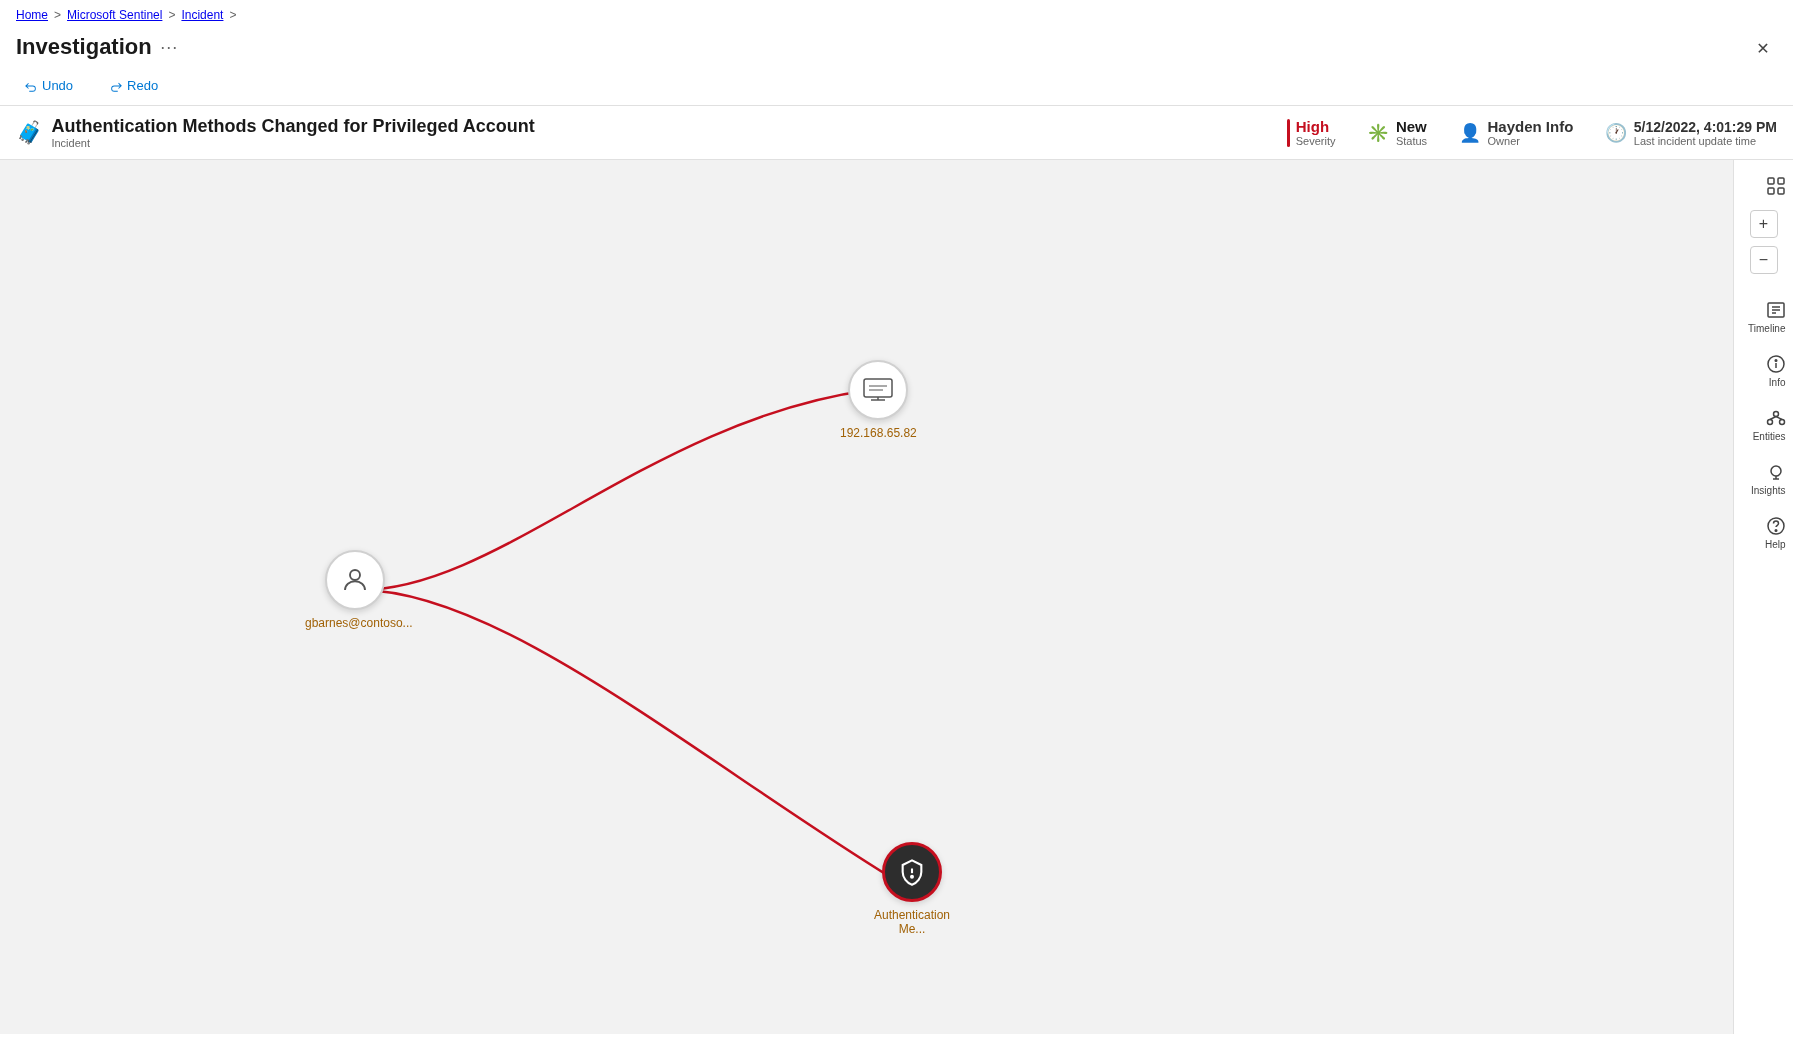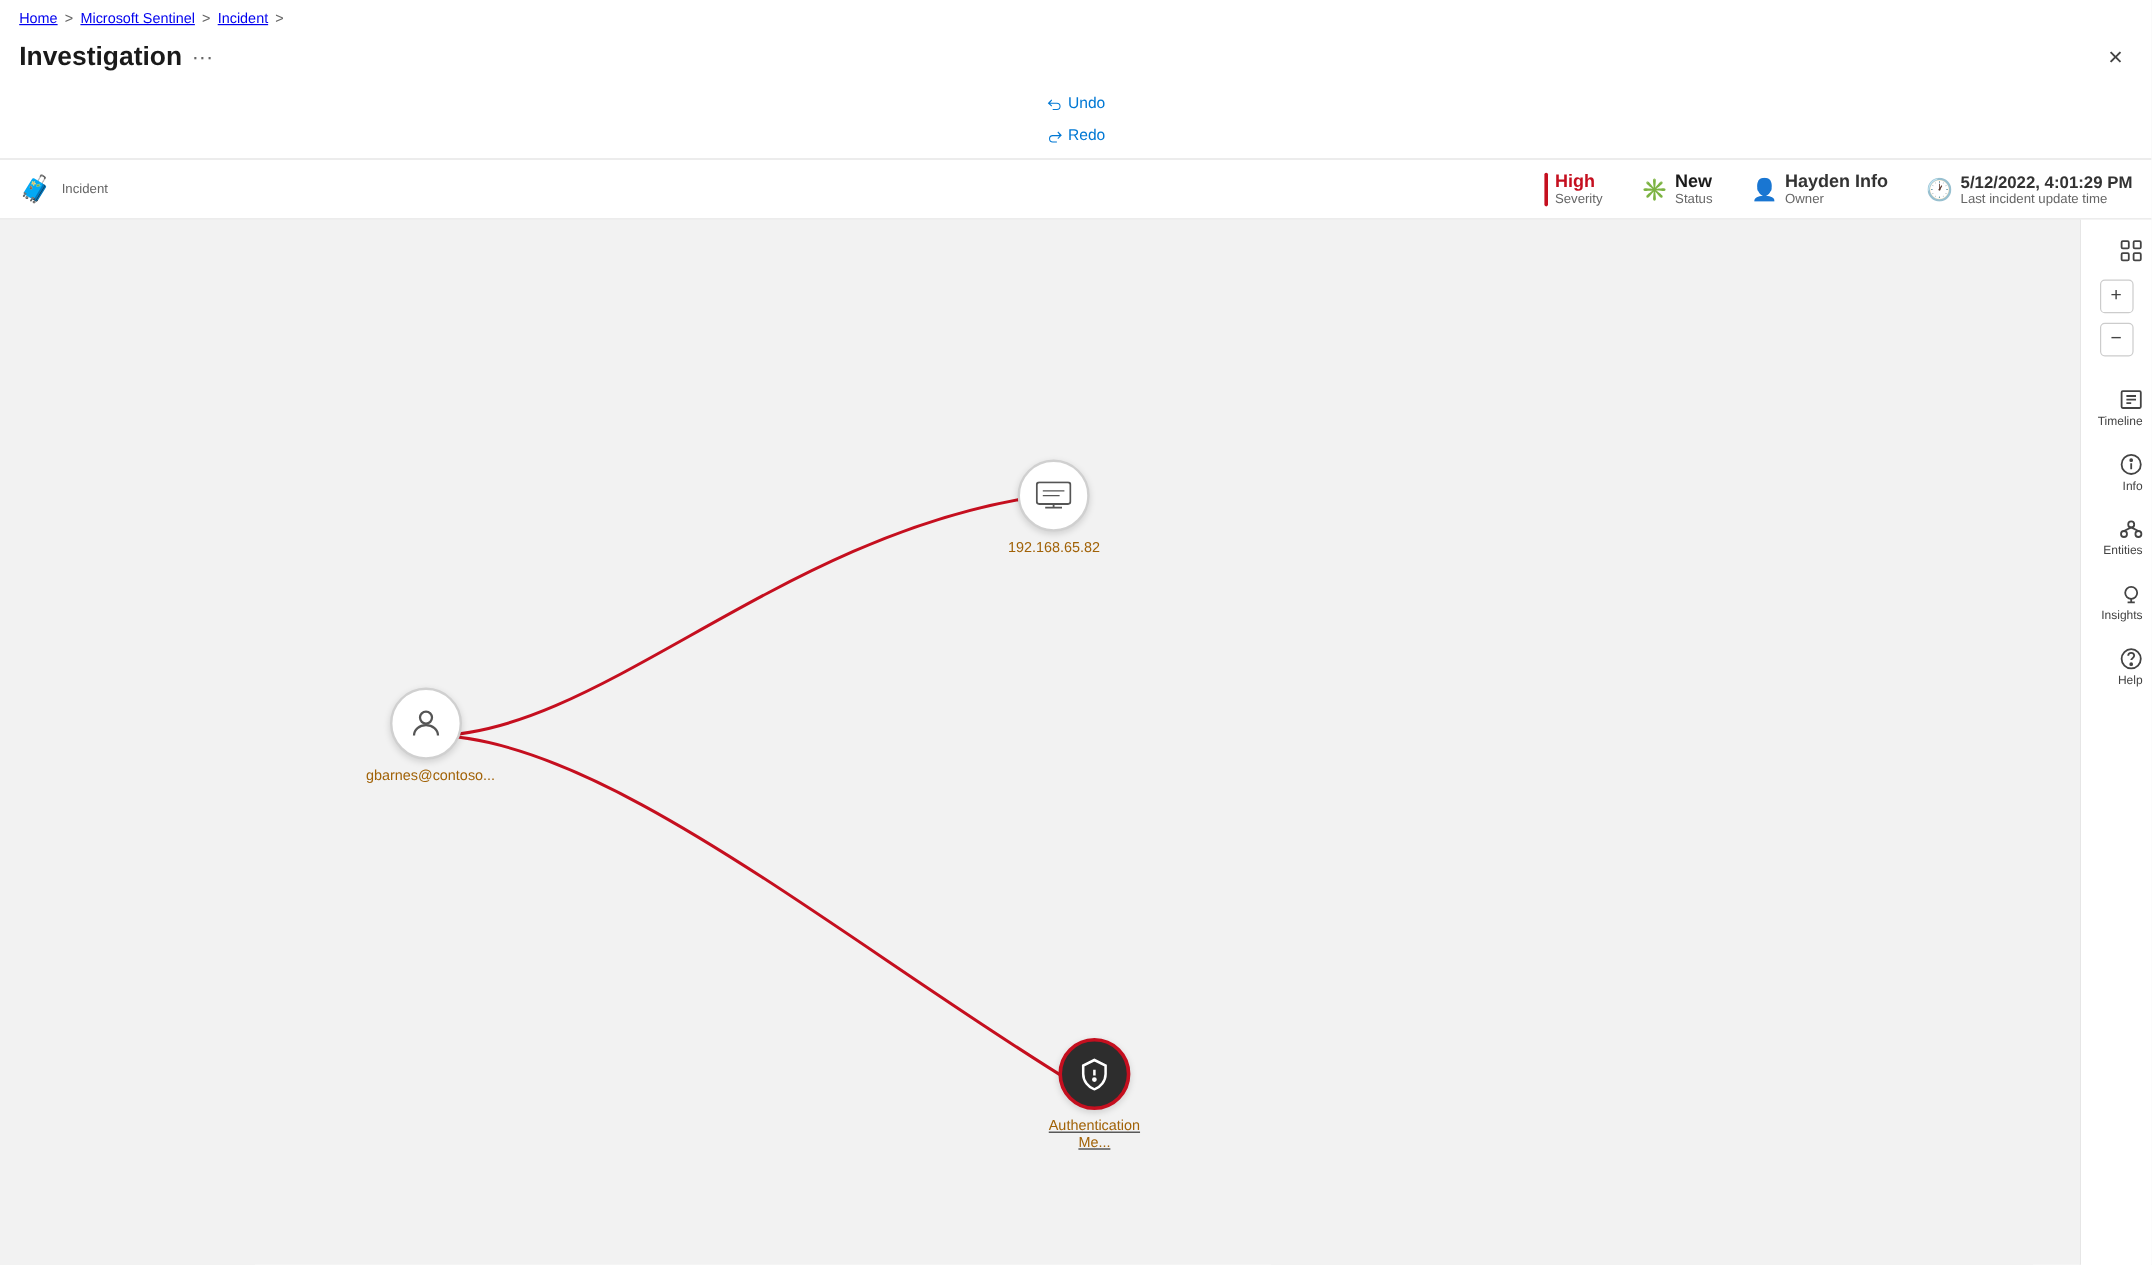--- a/index.html
+++ b/index.html
@@ -7,21 +7,21 @@
 
     .breadcrumb { display: flex; align-items: center; gap: 6px; padding: 8px 16px; font-size: 12px; color: #0078d4; }
     .breadcrumb span { color: #666; }
 
     .page-header { display: flex; align-items: flex-start; justify-content: space-between; padding: 4px 16px 8px 16px; }
     .page-title-row { display: flex; align-items: center; gap: 8px; }
     .page-title { font-size: 22px; font-weight: 600; color: #1a1a1a; }
     .title-ellipsis { color: #666; font-size: 18px; cursor: pointer; }
     .close-btn { width: 28px; height: 28px; display: flex; align-items: center; justify-content: center; cursor: pointer; font-size: 16px; color: #444; border: none; background: transparent; }
 
-    .toolbar { display: flex; align-items: center; gap: 4px; padding: 4px 16px 8px 16px; flex-direction: column; }
+    .toolbar { display: flex; align-items: center; gap: 20px; padding: 4px 16px 8px 16px; }
     .toolbar-btn { display: flex; align-items: center; gap: 4px; padding: 4px 8px; border: none; background: transparent; color: #0078d4; font-size: 13px; cursor: pointer; border-radius: 3px; }
     .toolbar-btn svg { width: 14px; height: 14px; }
 
     .incident-bar { display: flex; align-items: center; padding: 10px 16px 10px 16px; border-top: 1px solid #e0e0e0; border-bottom: 1px solid #e0e0e0; gap: 32px; background: #fff; }
     .incident-title-group { display: flex; align-items: center; gap: 8px; flex: 1; }
     .incident-title-icon { font-size: 22px; }
     .incident-title-text { font-size: 18px; font-weight: 600; color: #1a1a1a; }
     .incident-label { font-size: 11px; color: #666; }
     .incident-meta { display: flex; align-items: flex-end; gap: 32px; }
     .meta-item { display: flex; align-items: center; gap: 6px; }
@@ -82,20 +82,21 @@
         <path d="M12.5 7.5H6a3.5 3.5 0 0 0 0 7h4v-1H6a2.5 2.5 0 0 1 0-5h6.5l-2 2 0.7 0.7 3.5-3.5-3.5-3.5-0.7 0.7z"></path>
       </svg>
     <span>Redo</span>
   </button>
 </div>
 
 <div class="incident-bar">
   <div class="incident-title-group">
     <span class="incident-title-icon">🧳</span>
     <div>
+      <div class="incident-title-text">Authentication Methods Changed for Privileged Account</div>
       <div class="incident-label">Incident</div>
     </div>
   </div>
   <div class="incident-meta">
 
     <div class="meta-item">
       <div class="meta-bar-left"></div>
       <div class="meta-item-content">
         <span class="meta-value high">High</span>
         <span class="meta-label">Severity</span>
@@ -155,21 +156,21 @@
           <rect x="1" y="1" width="28" height="18" rx="2"></rect>
           <line x1="8" y1="22" x2="22" y2="22"></line>
           <line x1="15" y1="19" x2="15" y2="22"></line>
           <line x1="6" y1="8" x2="24" y2="8" stroke-width="1"></line>
           <line x1="6" y1="12" x2="20" y2="12" stroke-width="1"></line>
         </svg>
       </div>
       <div class="node-label">192.168.65.82</div>
     </div>
 
-    <div class="node" style="left: 862px; top: 682px; text-decoration: underline;">
+    <div class="node" style="left: 862px; top: 682px;">
       <div class="node-circle alert">
         <svg width="28" height="28" viewBox="0 0 24 24" fill="none" stroke="#fff" stroke-width="1.8">
           <path d="M12 2L4 6v6c0 5 3.6 9.5 8 11 4.4-1.5 8-6 8-11V6z" fill="#2d2d2d"></path>
           <line x1="12" y1="9" x2="12" y2="13"></line>
           <circle cx="12" cy="16" r="0.8" fill="#fff"></circle>
         </svg>
       </div>
       <div class="node-label">Authentication Me...</div>
     </div>
   </div>

